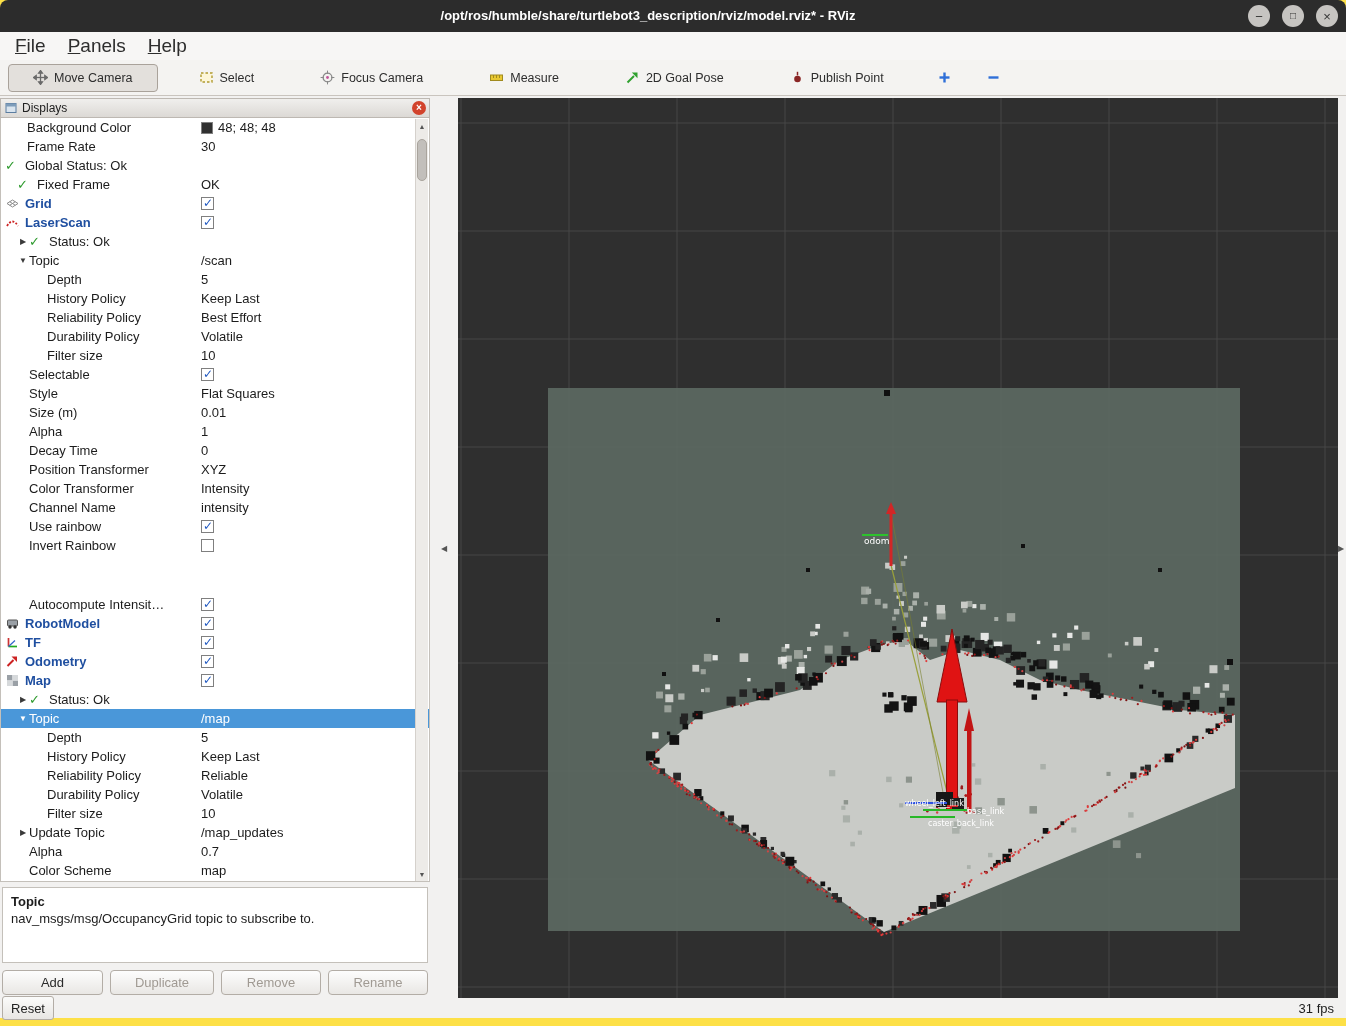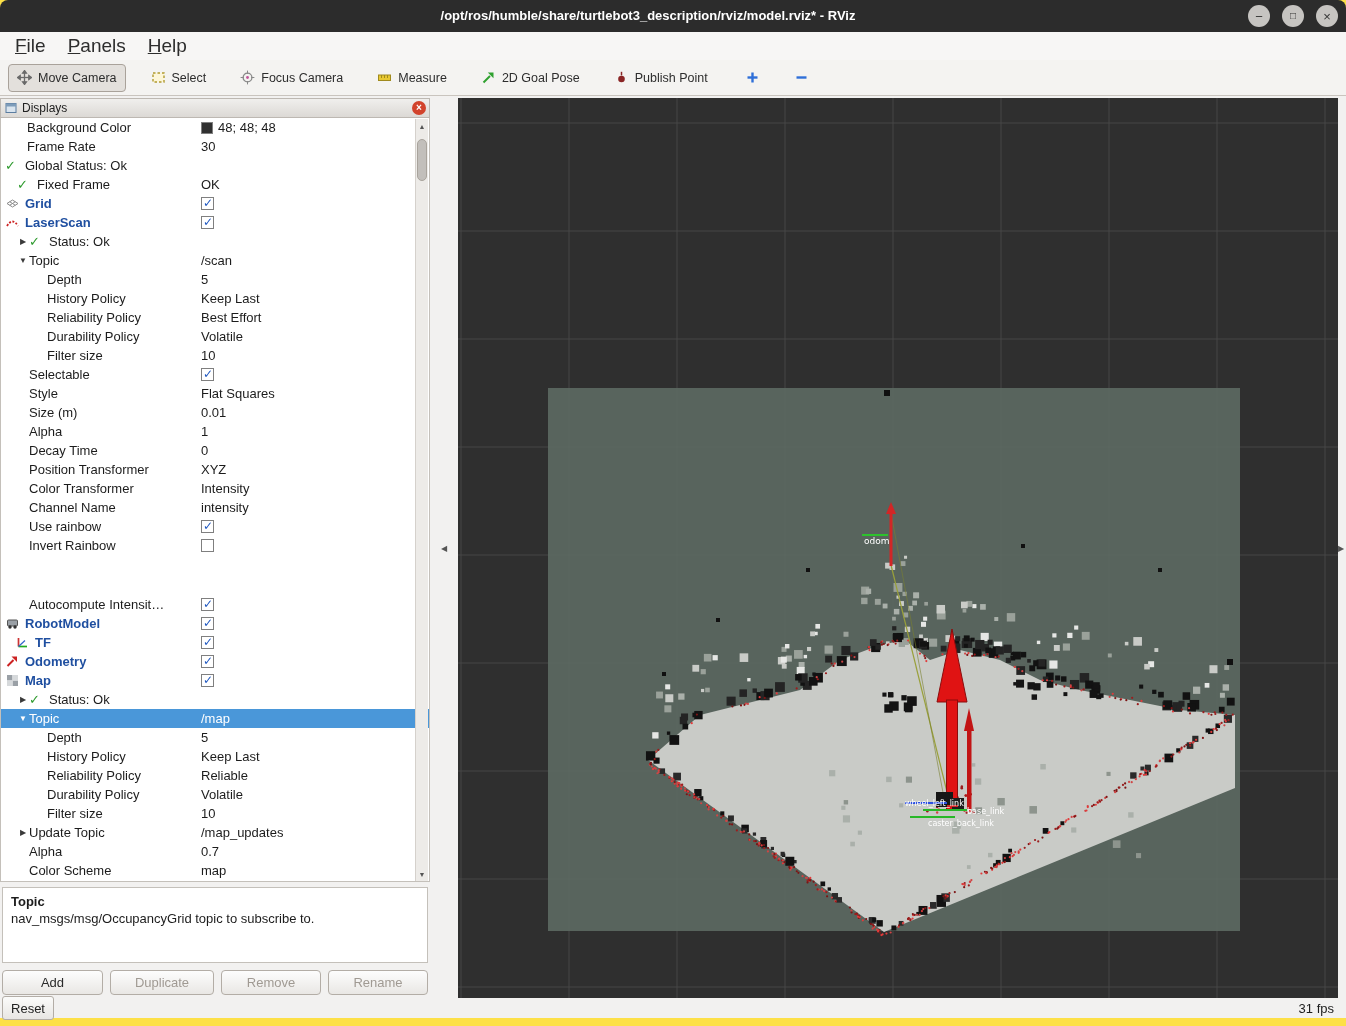--- a/index.html
+++ b/index.html
@@ -12,21 +12,21 @@
   .titlebar .title{position:absolute;left:80px;right:130px;top:0;height:32px;line-height:32px;text-align:center;color:#fff;font-weight:bold;font-size:13px;white-space:nowrap;overflow:hidden;}
   .winbtns{position:absolute;right:8px;top:5px;display:flex;gap:12px;}
   .wbtn{width:22px;height:22px;border-radius:50%;background:#c6c4c1;color:#333;display:flex;align-items:center;justify-content:center;font-size:13px;line-height:1;cursor:default;}
 
   
   .menubar{position:absolute;top:32px;left:0;width:100%;height:28px;background:#f7f6f5;display:flex;align-items:center;padding-left:4px;}
   .mi{padding:4px 11px;font-size:19px;color:#2d2d2d;}
 
   
   .toolbar{position:absolute;top:60px;left:0;width:100%;height:36px;background:#f4f3f1;border-bottom:1px solid #c9c4be;display:flex;align-items:center;padding-left:8px;gap:16px;}
-  .tool{display:flex;align-items:center;gap:6px;font-size:12.5px;color:#2d2d2d;padding:4px 8px;border-radius:4px;border:1px solid transparent;height:28px;}
+  .tool{display:flex;align-items:center;gap:6px;font-size:12.5px;color:#2d2d2d;padding:4px 24px;border-radius:4px;border:1px solid transparent;height:28px;}
   .tool.active{background:#e3e0dc;border-color:#a9a29a;}
   .tool.icononly{padding:4px 5px;}
   .tbicon{display:flex;align-items:center;}
 
   
   .main{position:absolute;top:96px;left:0;width:1346px;height:902px;background:#f2f1f0;}
 
   
   .displays-panel{position:absolute;left:0;top:2px;width:430px;height:900px;background:#f2f1f0;}
   .panel-header{position:absolute;left:0;top:0;width:430px;height:20px;background:linear-gradient(#f0efed,#dcd9d5);border:1px solid #bdb8b2;display:flex;align-items:center;font-size:12px;color:#222;padding-left:4px;gap:5px;}
@@ -344,21 +344,21 @@
                 <rect x="2.5" y="4" width="10" height="6" rx="1" fill="#9aa0a6" stroke="#555"></rect>
                 <circle cx="5" cy="11" r="1.7" fill="#333"></circle>
                 <circle cx="10" cy="11" r="1.7" fill="#333"></circle>
               </svg>
             </span>
             <span class="name dispname">RobotModel</span>
             <span class="val">
               <span class="cbox checked"></span>
             </span>
           </div>
-          <div class="trow" style="padding-left: 14px;">
+          <div class="trow" style="padding-left: 4px;">
             <span class="ticon">
               <svg width="15" height="15">
                 <line x1="3.5" y1="11.5" x2="3.5" y2="3" stroke="#c33" stroke-width="1.7"></line>
                 <line x1="3.5" y1="11.5" x2="12" y2="11.5" stroke="#2a2" stroke-width="1.7"></line>
                 <line x1="3.5" y1="11.5" x2="10" y2="5.5" stroke="#36c" stroke-width="1.2"></line>
               </svg>
             </span>
             <span class="name dispname">TF</span>
             <span class="val">
               <span class="cbox checked"></span>

